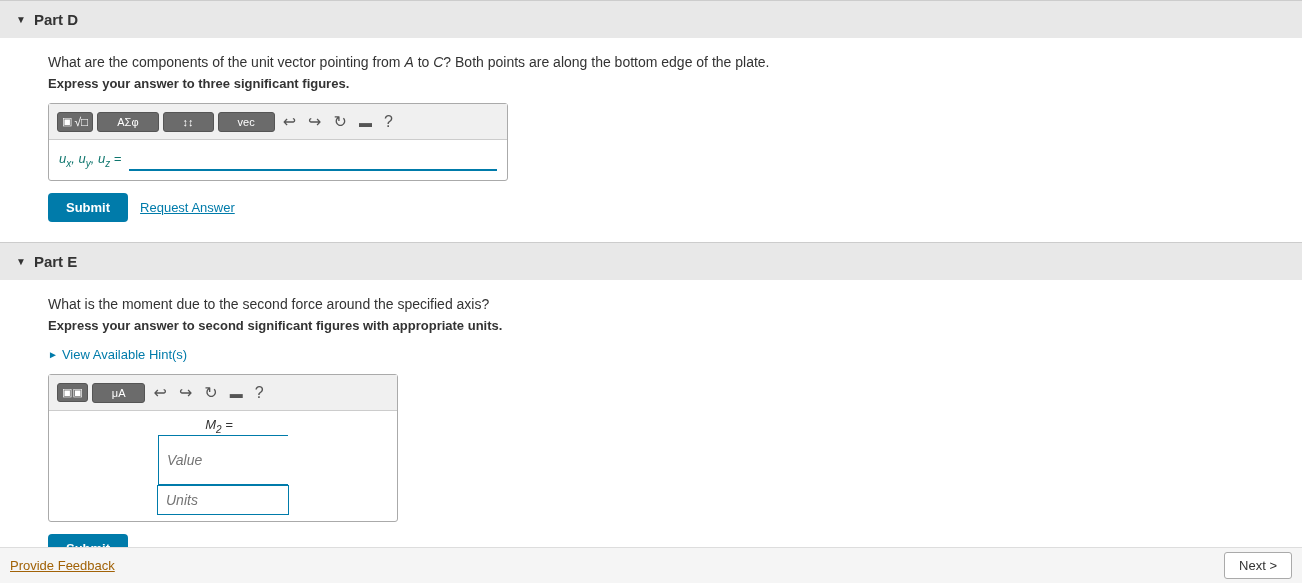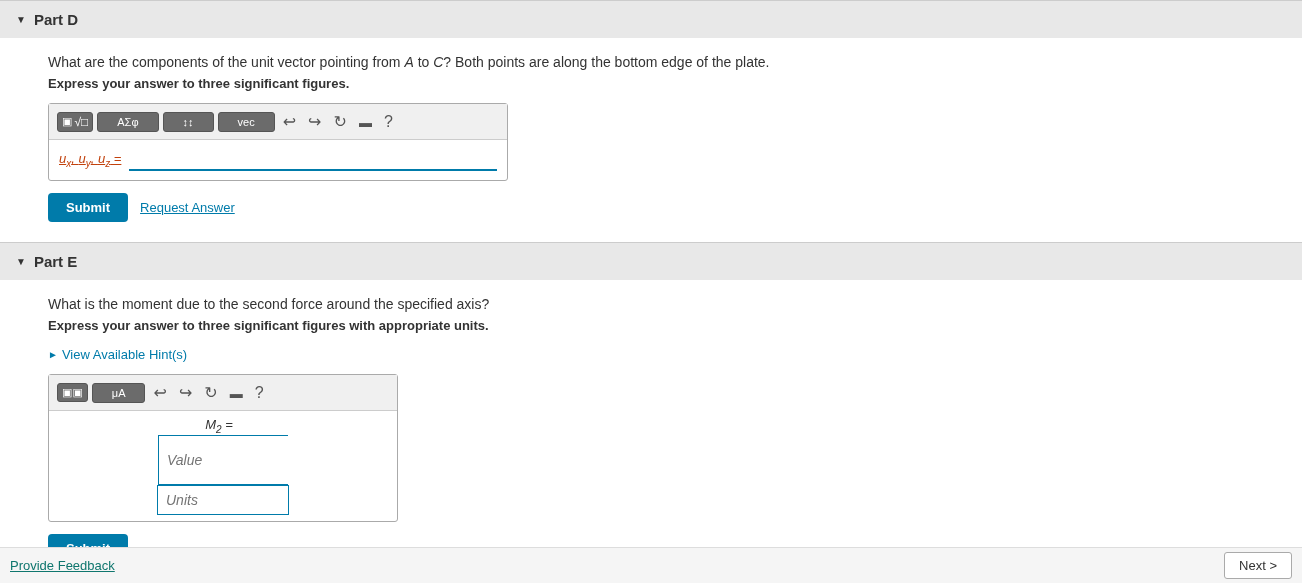--- a/index.html
+++ b/index.html
@@ -119,25 +119,24 @@
 
     .math-input-area {
       display: flex;
       align-items: center;
       padding: 8px 10px;
       min-height: 40px;
     }
 
     .math-label {
       font-size: 13px;
-      color: #c2410c;
+      color: #0f766e;
       margin-right: 8px;
       font-style: italic;
       white-space: nowrap;
-      text-decoration: underline;
     }
 
     .math-input {
       border: none;
       border-bottom: 2px solid #007baa;
       outline: none;
       font-size: 14px;
       flex: 1;
       padding: 2px 4px;
       background: #fff;
@@ -237,21 +236,21 @@
       height: 36px;
       background: #f5f5f5;
       border-top: 1px solid #ddd;
       display: flex;
       align-items: center;
       justify-content: space-between;
       padding: 0 10px;
     }
 
     .feedback-link {
-      color: #0f766e;
+      color: #a16207;
       text-decoration: underline;
       font-size: 13px;
       cursor: pointer;
     }
 
     .next-btn {
       background: #fff;
       border: 1px solid #aaa;
       color: #333;
       font-size: 13px;
@@ -327,21 +326,21 @@
     </div>
   </div>
 
   <div class="part-section">
     <div class="part-header">
       <span class="arrow">▼</span>
       <span class="part-title">Part E</span>
     </div>
     <div class="part-body">
       <p class="question-text">What is the moment due to the second force around the specified axis?</p>
-      <p class="instruction-text">Express your answer to three significant figures with appropriate units.</p>
+      <p class="instruction-text">Express your answer to second significant figures with appropriate units.</p>
 
       <a class="hint-link">
         <span class="hint-arrow">►</span>
         <span>View Available Hint(s)</span>
       </a>
 
       <div class="math-editor-box small">
         <div class="math-toolbar">
           <button class="toolbar-btn combined">
             <span>▣▣</span>

